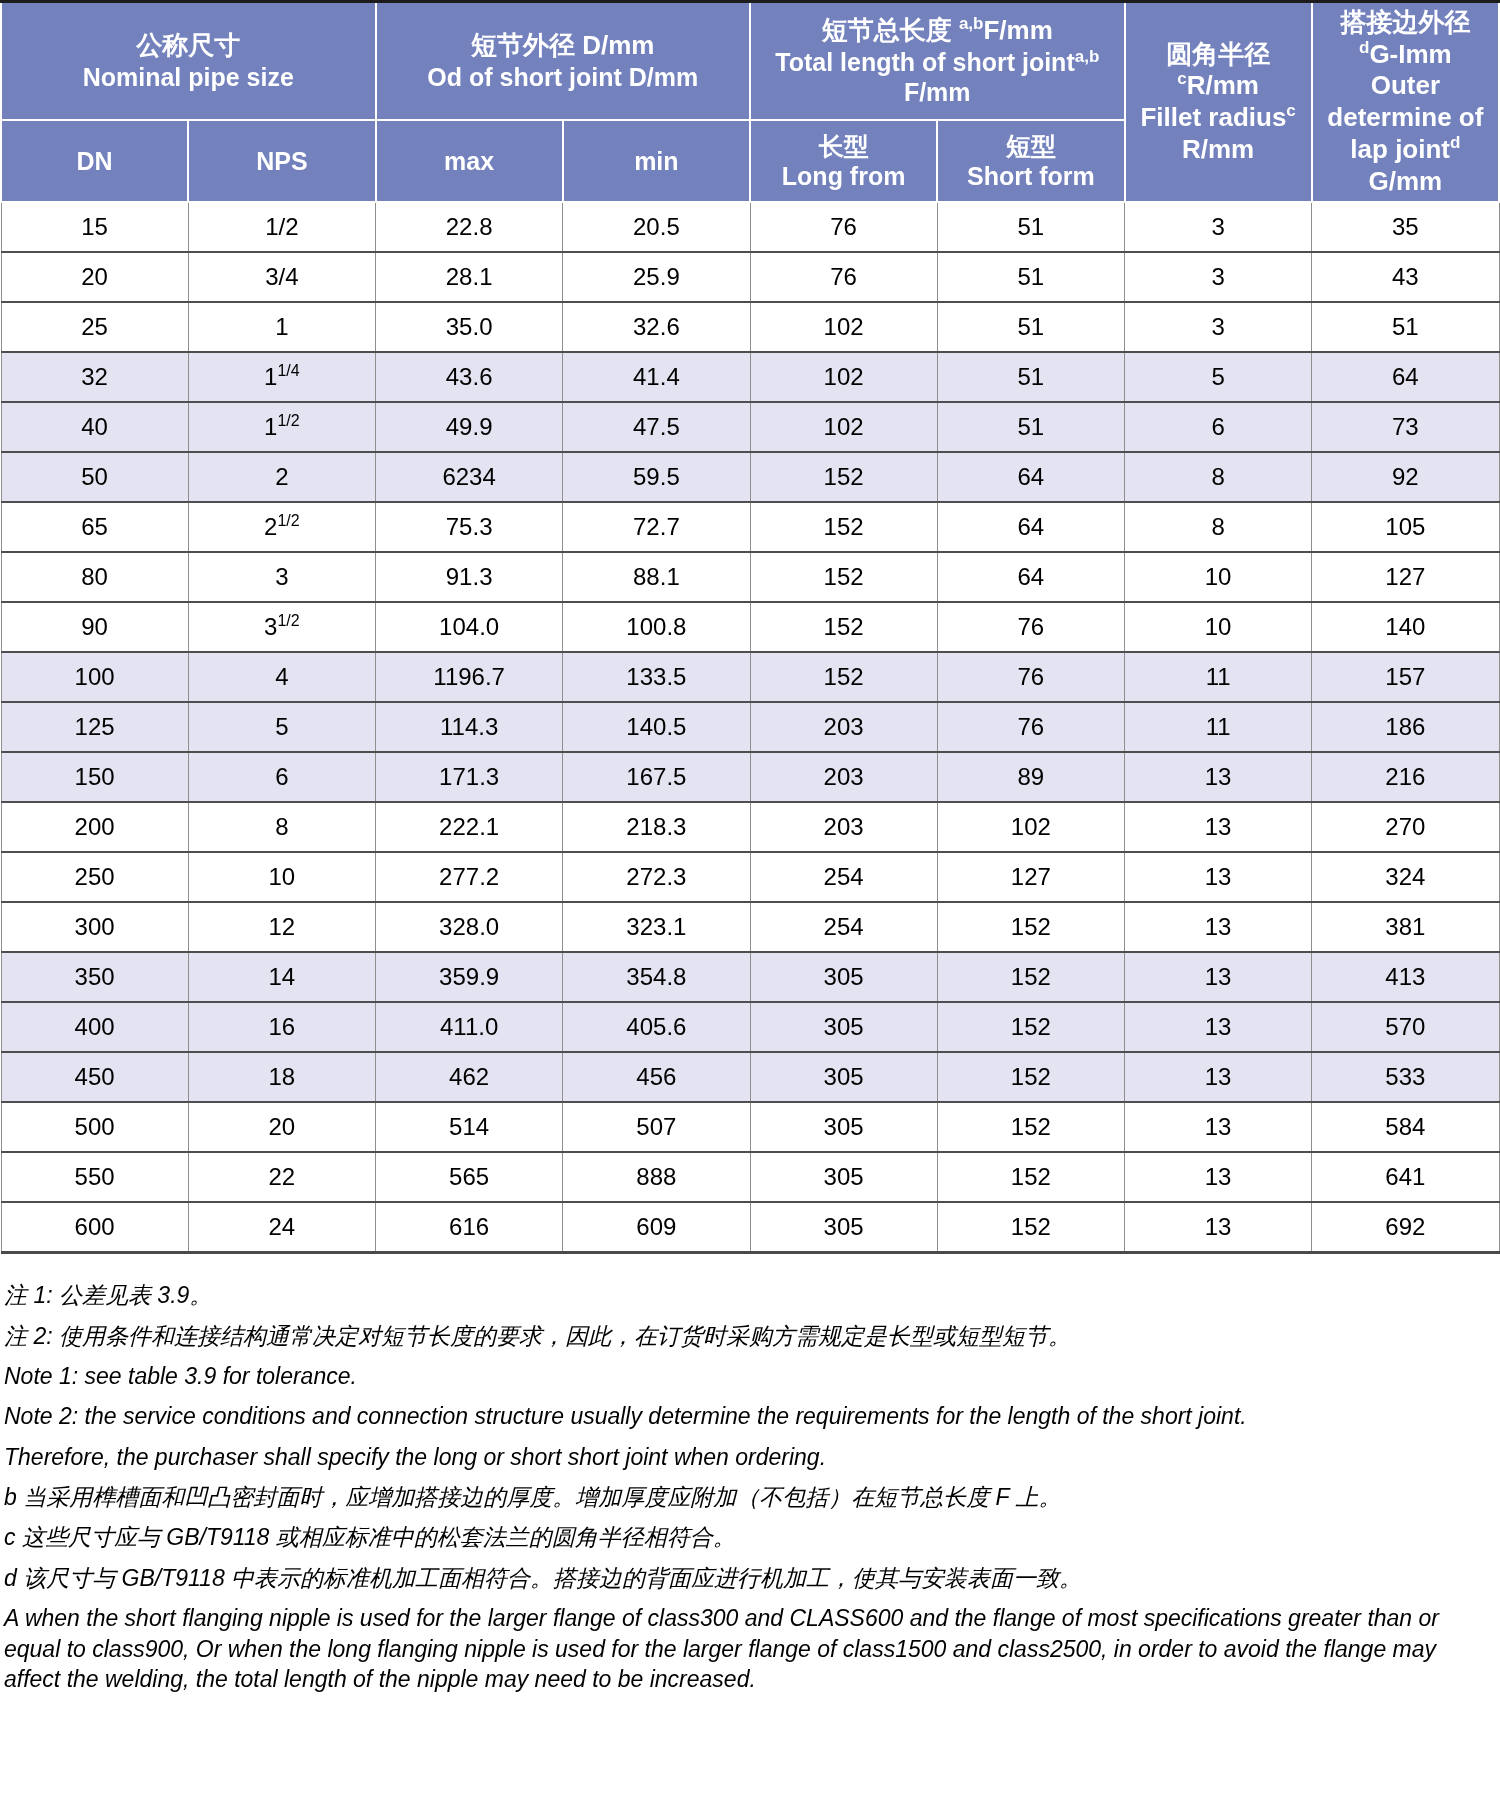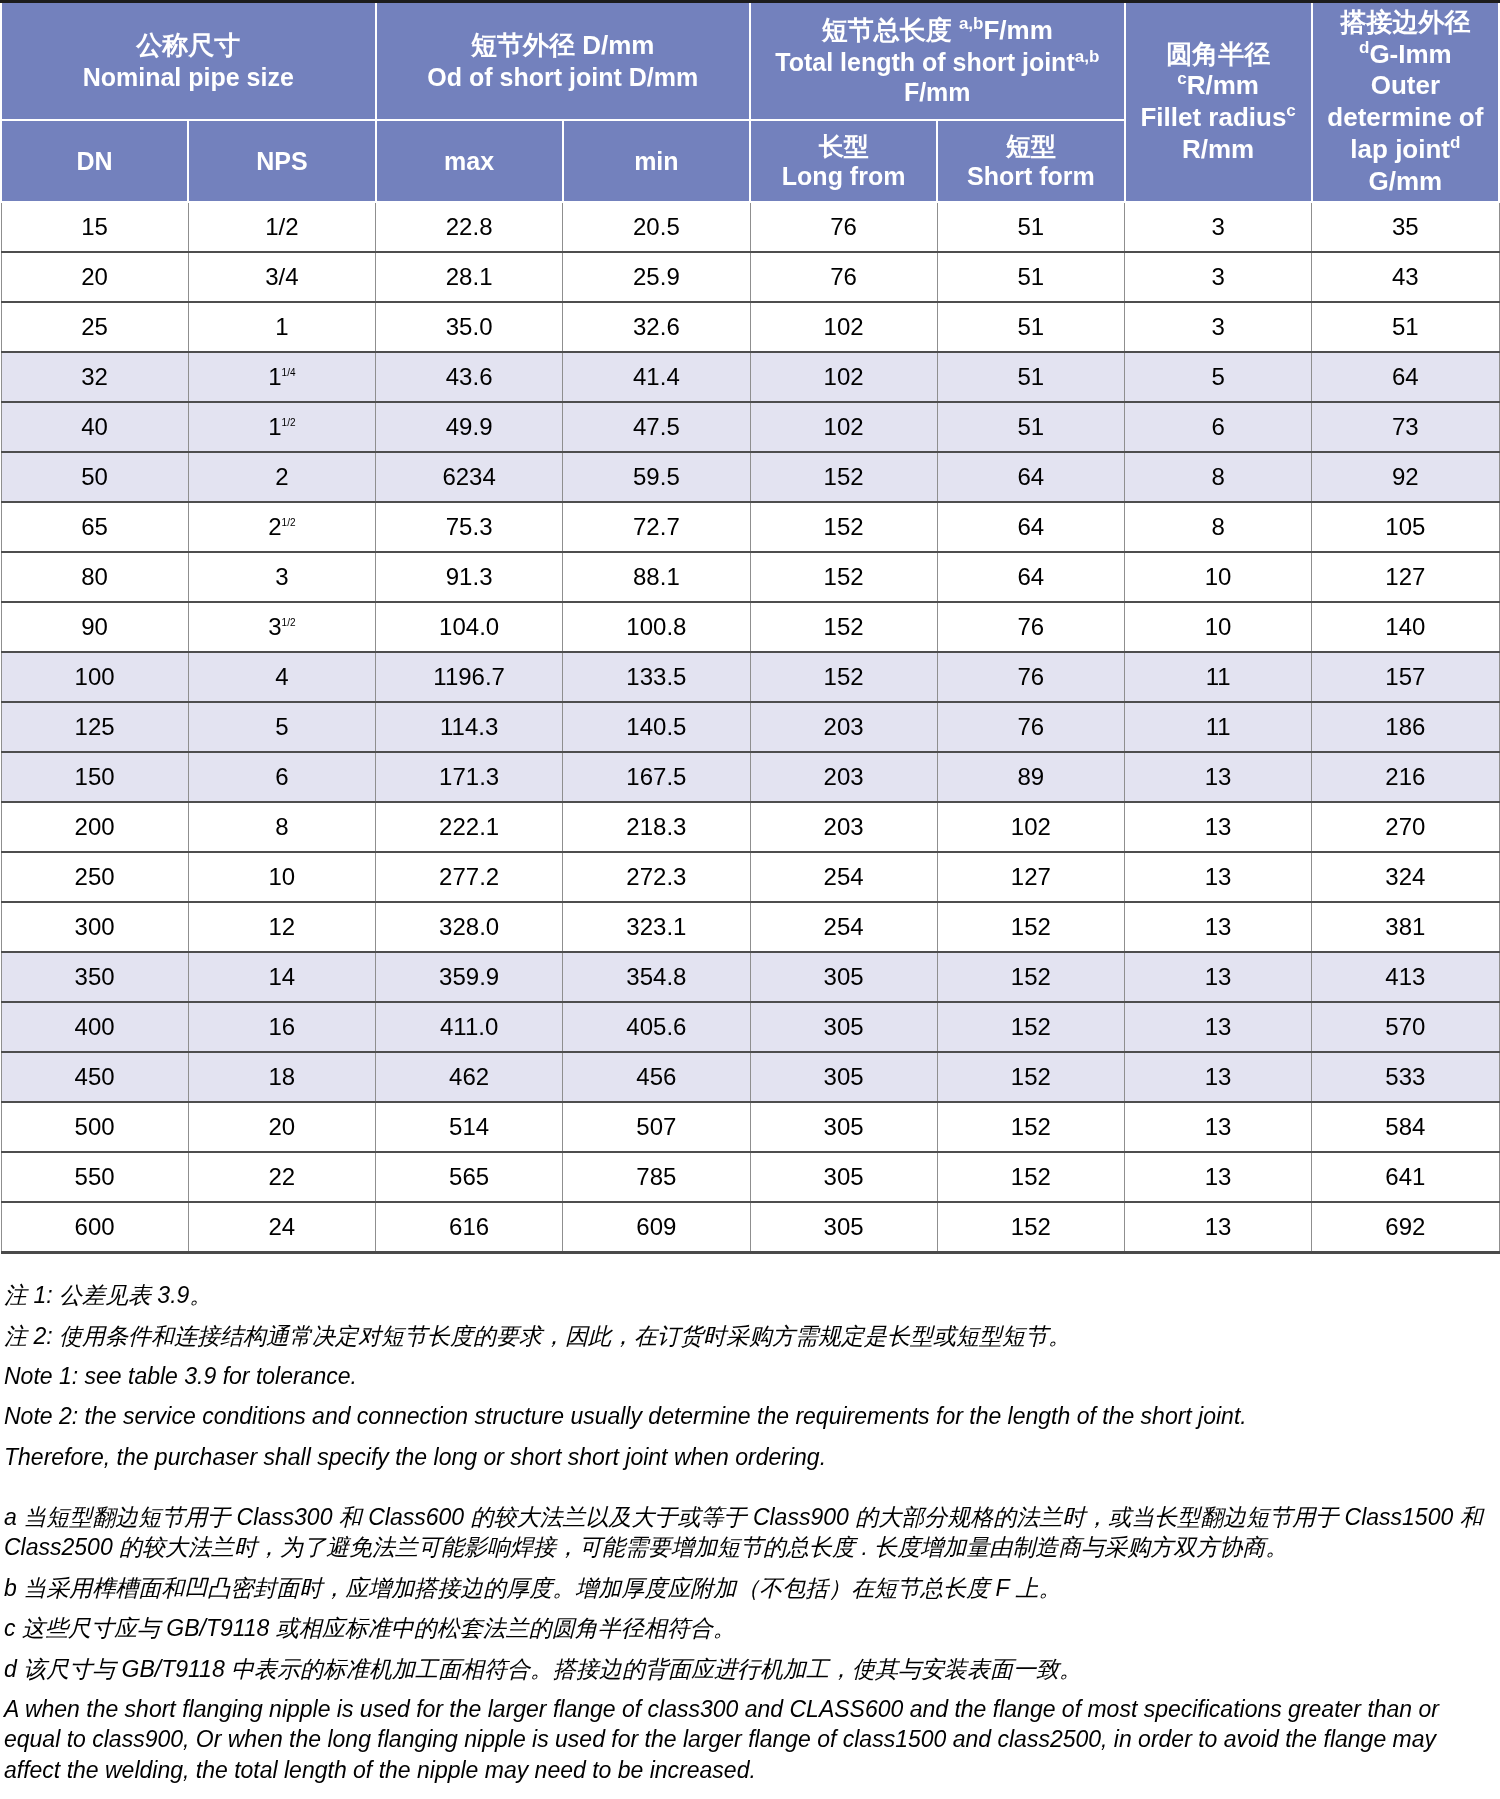--- a/index.html
+++ b/index.html
@@ -42,21 +42,21 @@
     text-align:center;
     vertical-align:middle;
     font-size:24px;
     border-top:2px solid #4e4e4e;
     border-left:1px solid #8f8f8f;
     border-right:1px solid #8f8f8f;
     background:#ffffff;
     padding:0 4px;
   }
   tbody tr.alt td { background:#e3e3f1; }
-  tbody td sup { font-size:10px; vertical-align:super; line-height:0; }
+  tbody td sup { font-size:16px; vertical-align:super; line-height:0; }
 
   
   .notes {
     padding:16px 6px 10px 4px;
     font-size:23px;
     line-height:1.32;
   }
   .notes p { margin:10px 0;font-style:italic; }
   .notes p.gap-above { margin-top:30px; }
 </style>
@@ -302,21 +302,21 @@
           <td>507</td>
           <td>305</td>
           <td>152</td>
           <td>13</td>
           <td>584</td>
         </tr>
         <tr>
           <td>550</td>
           <td>22</td>
           <td>565</td>
-          <td>785</td>
+          <td>888</td>
           <td>305</td>
           <td>152</td>
           <td>13</td>
           <td>641</td>
         </tr>
         <tr>
           <td>600</td>
           <td>24</td>
           <td>616</td>
           <td>609</td>
@@ -328,21 +328,20 @@
       </tbody>
   </table>
 
   <div class="notes">
     <p>注 1: 公差见表 3.9。</p>
     <p>注 2: 使用条件和连接结构通常决定对短节长度的要求，因此，在订货时采购方需规定是长型或短型短节。</p>
     <p>Note 1: see table 3.9 for tolerance.</p>
     <p>Note 2: the service conditions and connection structure usually determine the requirements for the length of the short joint.</p>
     <p>Therefore, the purchaser shall specify the long or short short joint when ordering.</p>
 
-    <p class="gap-above">a 当短型翻边短节用于 Class300 和 Class600 的较大法兰以及大于或等于 Class900 的大部分规格的法兰时，或当长型翻边短节用于 Class1500 和 Class2500 的较大法兰时，为了避免法兰可能影响焊接，可能需要增加短节的总长度 . 长度增加量由制造商与采购方双方协商。</p>
     <p>b 当采用榫槽面和凹凸密封面时，应增加搭接边的厚度。增加厚度应附加（不包括）在短节总长度 F 上。</p>
     <p>c 这些尺寸应与 GB/T9118 或相应标准中的松套法兰的圆角半径相符合。</p>
     <p>d 该尺寸与 GB/T9118 中表示的标准机加工面相符合。搭接边的背面应进行机加工，使其与安装表面一致。</p>
 
     <p>A when the short flanging nipple is used for the larger flange of class300 and CLASS600 and the flange of most specifications greater than or equal to class900, Or when the long flanging nipple is used for the larger flange of class1500 and class2500, in order to avoid the flange may affect the welding, the total length of the nipple may need to be increased.</p>
 
   </div>
 
 </div>
 

